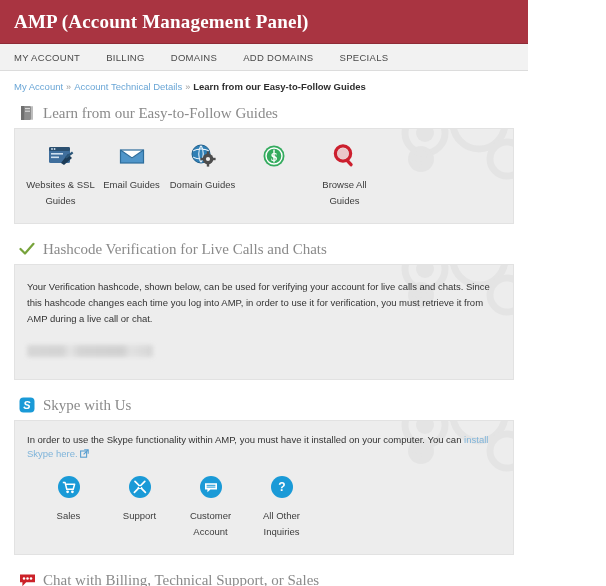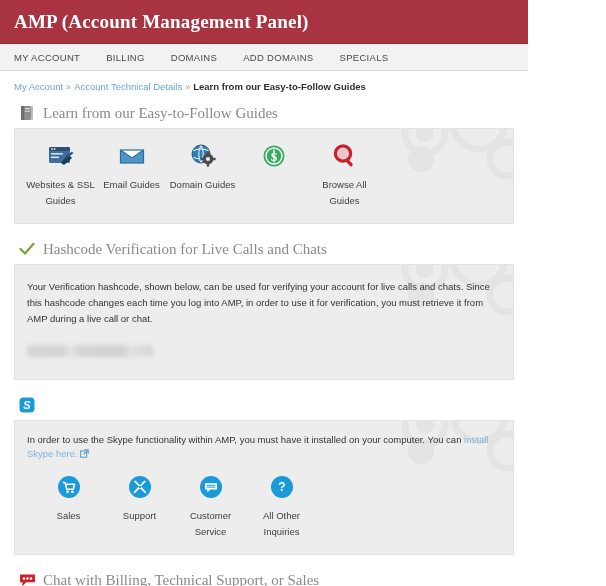--- a/index.html
+++ b/index.html
@@ -392,20 +392,21 @@
   </div>
 
   <div class="panel">
     <div class="panel-head">
       <span class="panel-head-icon">
         <svg width="16" height="16" viewBox="0 0 16 16">
           <rect x="0.5" y="0.5" width="15" height="15" rx="4" fill="#1a9ad7"></rect>
           <text x="8" y="12" text-anchor="middle" font-family="Liberation Sans, sans-serif" font-size="11" font-weight="bold" fill="#ffffff" font-style="italic">S</text>
         </svg>
       </span>
+      <span class="panel-title">Skype with Us</span>
     </div>
     <div class="panel-body">
       <svg class="gearmark" viewBox="0 0 140 88">
         <g fill="none" stroke="#dcdcdc" stroke-width="7">
           <circle cx="46" cy="18" r="20"></circle>
           <circle cx="100" cy="8" r="26"></circle>
           <circle cx="128" cy="44" r="17"></circle>
         </g>
         <g fill="#dcdcdc">
           <circle cx="46" cy="18" r="9"></circle>
@@ -456,21 +457,21 @@
               <span class="badge">
                 <svg width="14" height="13" viewBox="0 0 14 13">
                   <path d="M1 2.2 H13 V8.4 H6.4 L3.4 11.2 V8.4 H1 Z" fill="#ffffff"></path>
                   <g fill="#1a9ad7">
                     <rect x="2.6" y="3.8" width="8.8" height="1"></rect>
                     <rect x="2.6" y="5.6" width="8.8" height="1"></rect>
                   </g>
                 </svg>
               </span>
             </span>
-            <span class="tile-label">Customer Service</span>
+            <span class="tile-label">Customer Account</span>
           </a>
 
           <a class="skype-tile tile" href="#">
             <span class="tile-icon">
               <span class="badge">
                 <svg width="14" height="14" viewBox="0 0 14 14">
                   <text x="7" y="11.4" text-anchor="middle" font-family="Liberation Sans, sans-serif" font-size="12" font-weight="bold" fill="#ffffff">?</text>
                 </svg>
               </span>
             </span>

